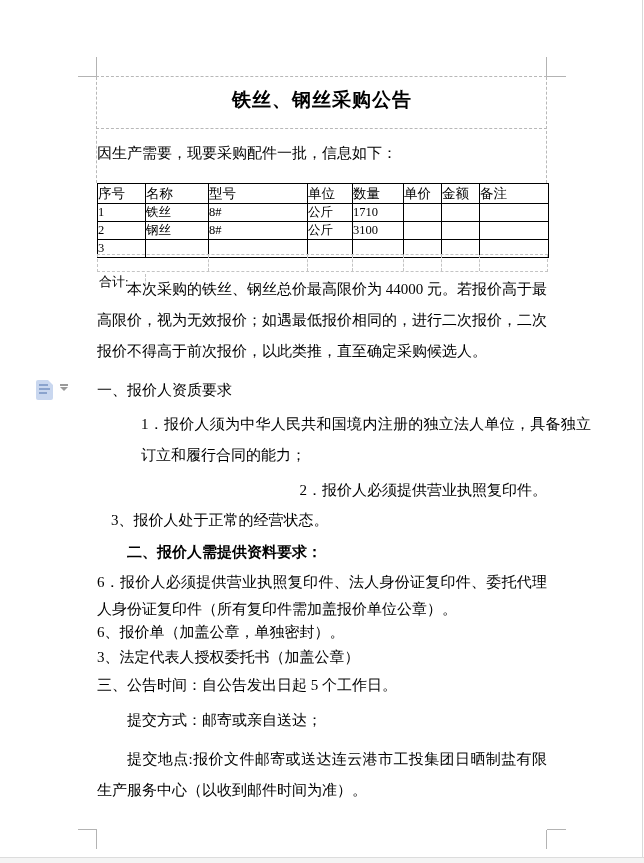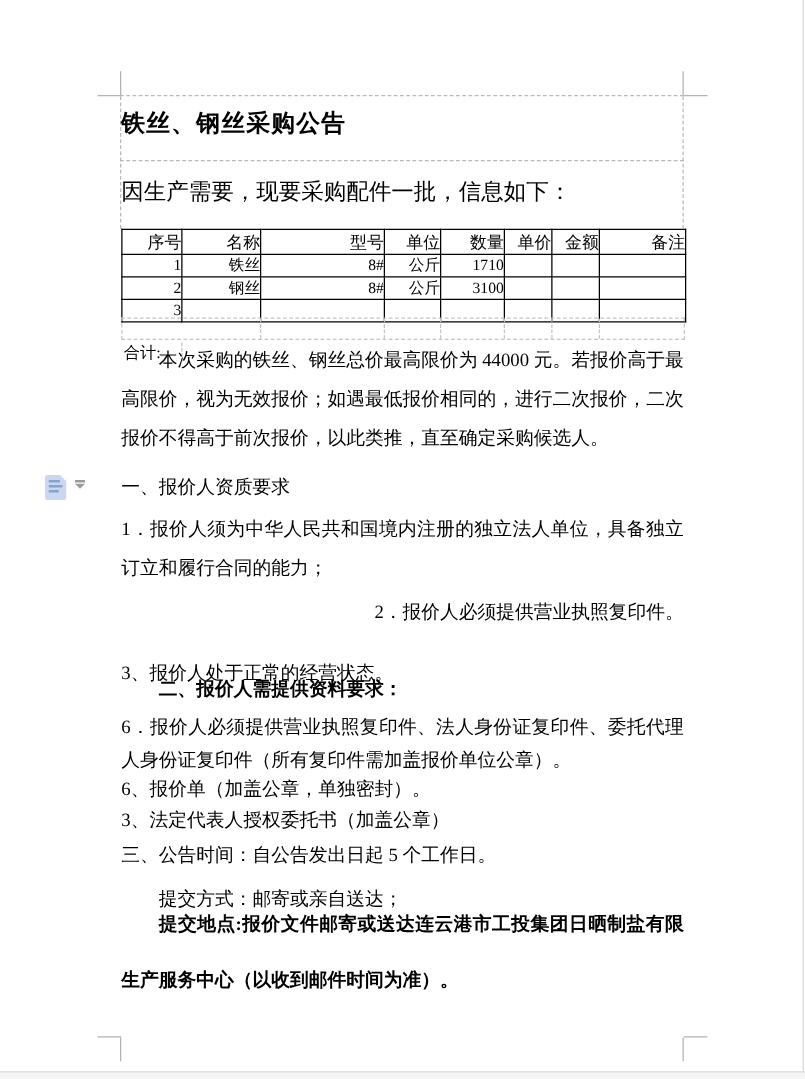--- a/index.html
+++ b/index.html
@@ -10,61 +10,61 @@
   }
   .abs{position:absolute;}
   
   .mark-h{position:absolute;width:19px;height:0;border-top:1px solid #b3b3b3;}
   .mark-v{position:absolute;height:19px;width:0;border-left:1px solid #b3b3b3;}
   
   .dash-h{position:absolute;height:0;border-top:1px dashed #b8b8b8;}
   .dash-v{position:absolute;width:0;border-left:1px dashed #b8b8b8;}
   
   .doc-title{
-    left:97px;top:84px;width:450px;text-align:left;
+    left:97px;top:84px;width:450px;text-align:center;
     font-size:19px;line-height:32px;font-weight:bold;letter-spacing:1px;
   }
-  .intro{left:97px;top:142px;width:450px;font-size:18px;line-height:22px;}
+  .intro{left:97px;top:142px;width:450px;font-size:15px;line-height:22px;}
   
   .itemtable{
     position:absolute;left:97px;top:183px;border-collapse:collapse;
     table-layout:fixed;width:451px;
   }
   .itemtable td{
-    border:1px solid #000;padding:0;text-align:right;vertical-align:middle;
+    border:1px solid #000;padding:0;text-align:left;vertical-align:middle;
     font-size:13px;overflow:hidden;white-space:nowrap;
   }
   .itemtable tr.hdr td{height:19px;font-size:13.5px;}
   .itemtable tr.r td{height:17px;font-size:12.5px;}
   
   .total-row{
     position:absolute;left:97px;top:254px;width:449px;height:16px;
     display:flex;border:1px dashed #c4c4c4;
   }
   .total-row .tc{
     border-right:1px dashed #c4c4c4;height:100%;box-sizing:border-box;
     font-size:13px;line-height:16px;padding-left:1px;white-space:nowrap;
   }
   .total-row .tc:last-child{border-right:none;}
   
   .para{left:97px;width:450px;font-size:15px;}
   .just{text-align:justify;}
   .ind2{text-indent:2em;font-family:Liberation Serif, serif;}
   .p-limit{top:274px;line-height:31px;}
   .sec1{top:375px;line-height:31px;}
-  .s1i1{top:409px;line-height:31px;}
+  .s1i1{top:409px;line-height:31px;margin-left:44px;}
   .s1i2{top:475px;line-height:31px;text-align:right;}
-  .s1i3{top:524px;line-height:31px;}
+  .s1i3{top:505px;line-height:31px;margin-left:14px;}
   .sec2{top:537px;line-height:31px;font-weight:bold;text-indent:2em;font-family:Liberation Serif, serif;}
   .s2i1{top:569px;line-height:27px;}
   .s2i2{top:619px;line-height:27px;}
   .s2i3{top:644px;line-height:27px;}
   .sec3{top:672px;line-height:27px;}
   .submit1{top:705px;line-height:31px;text-indent:2em;}
-  .submit2{top:718px;line-height:45px;text-indent:2em;font-weight:bold;}
+  .submit2{top:744px;line-height:31px;text-indent:2em;}
   
   .paste-btn{position:absolute;left:36px;top:380px;width:34px;height:22px;cursor:pointer;}
   .paste-page{
     position:absolute;left:0;top:0;width:17px;height:20px;
     background:#c9d7ef;border-radius:2px;
   }
   .paste-page .ln{position:absolute;left:3px;height:2px;background:#8aa3cd;}
   .paste-page .ln1{top:4px;width:9px;}
   .paste-page .ln2{top:8px;width:11px;}
   .paste-page .ln3{top:12px;width:8px;}

